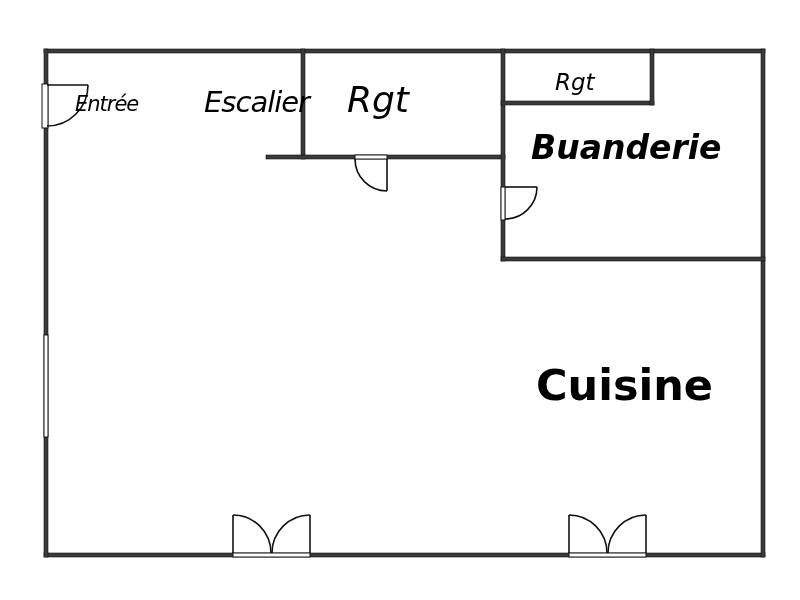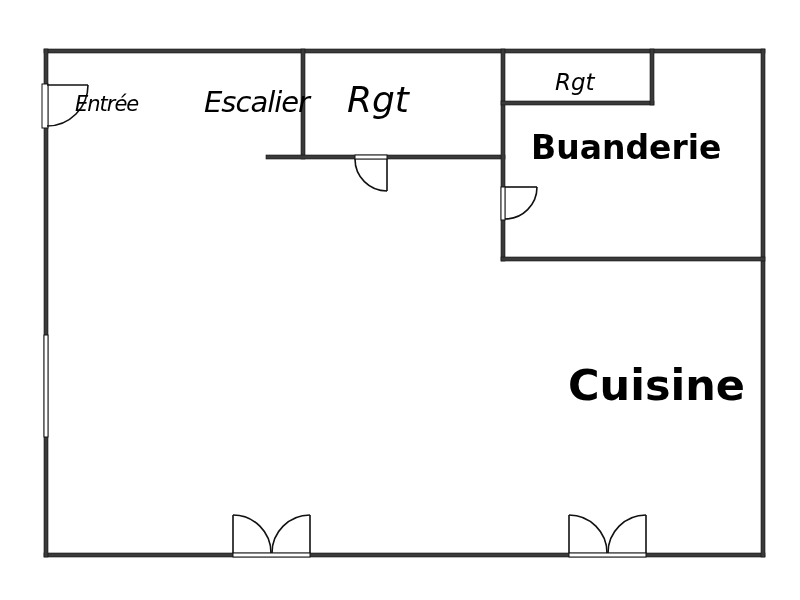--- a/index.html
+++ b/index.html
@@ -76,15 +76,15 @@
     <line class="thin" x1="569" y1="553" x2="569" y2="515"></line>
     <line class="thin" x1="646" y1="553" x2="646" y2="515"></line>
     <path class="thin" d="M569 515 A38 38 0 0 1 607 553"></path>
     <path class="thin" d="M646 515 A38 38 0 0 0 608 553"></path>
   </svg>
 
   <span class="lbl italic" style="left:75px; top:94px; font-size:21px; letter-spacing:-1px;">Entrée</span>
   <span class="lbl italic" style="left:160px; top:88px; font-size:29px; letter-spacing:-1px;margin-left:44px;">Escalier</span>
   <span class="lbl italic" style="left:347px; top:82px; font-size:36px;">Rgt</span>
   <span class="lbl italic" style="left:555px; top:71px; font-size:23px;">Rgt</span>
-  <span class="lbl bold" style="left:531px; top:131px; font-size:33px;">Buanderie</span>
-  <span class="lbl bold" style="left:536px; top:364px; font-size:43px;margin-left:32px;">Cuisine</span>
+  <span class="lbl bold" style="left:531px; top:131px; font-size:33px;font-style:italic;">Buanderie</span>
+  <span class="lbl bold" style="left:536px; top:364px; font-size:43px;">Cuisine</span>
 </div>
 
 </body></html>

